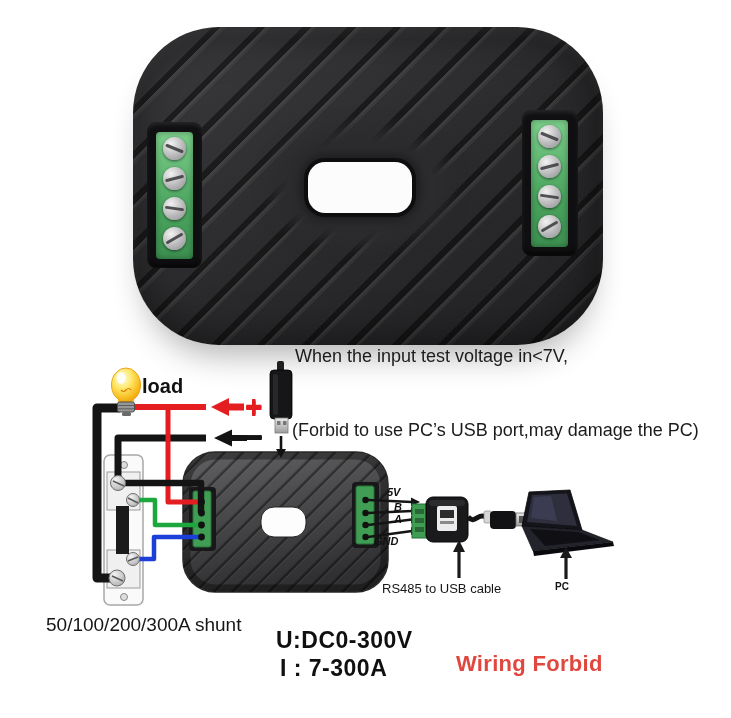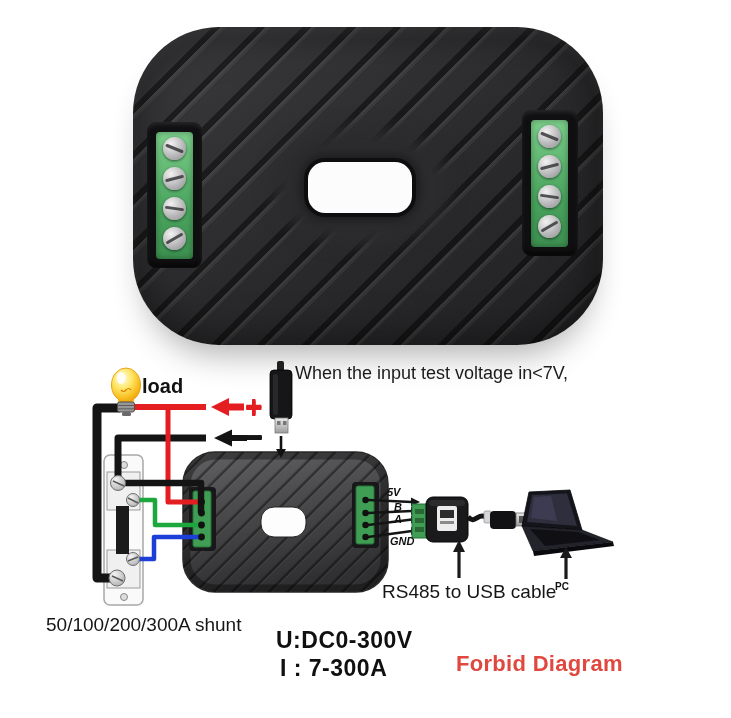--- a/index.html
+++ b/index.html
@@ -60,21 +60,21 @@
   
   .wiring { position:absolute; left:0; top:350px; width:731px; height:368px; }
   .txt { position:absolute; white-space:nowrap; }
   .note { font-size:18px; color:#1b1b1b; }
   .load-label { left:142px; top:375px; font-size:20px; font-weight:bold; color:#111; }
   .sign { font-weight:bold; font-size:30px; line-height:1;
           text-shadow:0 0.8px 0 currentColor, 0 -0.8px 0 currentColor; }
   .plus  { left:245px; top:392px; color:#e41e20; }
   .minus { left:246px; top:421px; color:#141414; }
   .pinlab { font-size:11px; font-weight:bold; color:#111;font-style:italic; }
-  .rs485-label { left:382px; top:581px; font-size:19px; color:#161616; }
+  .rs485-label { left:382px; top:581px; font-size:13px; color:#161616; }
   .pc-label    { left:555px; top:581px; font-size:10px; font-weight:bold; color:#111; }
   .shunt-label { left:46px;  top:614px; font-size:19px; color:#161616;text-align:center; }
   .spec { font-weight:bold; font-size:23px; color:#101010; letter-spacing:0.5px; }
   .u-spec { left:276px; top:627px; }
   .i-spec { left:280px; top:655px; }
   .title  { left:456px; top:651px; font-size:22px; font-weight:bold; color:#e0483f; letter-spacing:0.3px; }
 </style>
 </head>
 <body>
 
@@ -261,26 +261,27 @@
     <g>
       <line x1="566" y1="579" x2="566" y2="557" stroke="#1a1a1a" stroke-width="3.2"></line>
       <polygon points="560,558 572,558 566,547" fill="#1a1a1a"></polygon>
     </g>
   </svg>
 
   <div class="txt load-label">load</div>
   <div class="txt sign plus">+</div>
   <div class="txt sign minus">–</div>
 
-  <div class="txt note" style="left:295px; top:363px;text-align:right;">When the input test voltage in&lt;7V,</div>
+  <div class="txt note" style="left:295px; top:346px;text-align:right;">When the input test voltage in&lt;7V,</div>
+  <div class="txt note" style="left:292px; top:420px;">(Forbid to use PC’s USB port,may damage the PC)</div>
 
   <div class="txt pinlab" style="left:387px; top:486px;">5V</div>
   <div class="txt pinlab" style="left:394px; top:501px;">B</div>
   <div class="txt pinlab" style="left:394px; top:513px;">A</div>
-  <div class="txt pinlab" style="left:390px; top:535px;">GND</div>
+  <div class="txt pinlab" style="left:374px; top:535px;">GND</div>
 
   <div class="txt rs485-label">RS485 to USB cable</div>
   <div class="txt pc-label">PC</div>
   <div class="txt shunt-label">50/100/200/300A shunt</div>
   <div class="txt spec u-spec">U:DC0-300V</div>
   <div class="txt spec i-spec">I : 7-300A</div>
-  <div class="txt title">Forbid Diagram</div>
+  <div class="txt title">Wiring Forbid</div>
 </div>
 
 </body></html>

